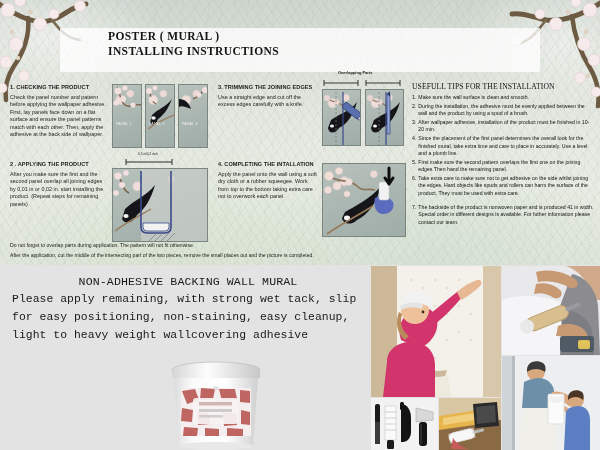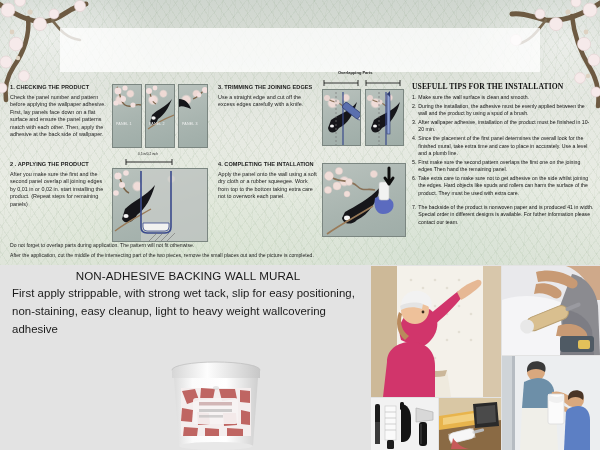--- a/index.html
+++ b/index.html
@@ -64,21 +64,21 @@
   .step p { font-size: 5.4px; color:#1d1d1d; line-height: 7.6px; letter-spacing:.02px; }
 
   #step1 { left: 10px; top: 84px; width: 96px; }
   #step2 { left: 10px; top: 161px; width: 96px; }
   #step3 { left: 218px; top: 84px; width: 100px; }
   #step4 { left: 218px; top: 161px; width: 100px; }
 
   
   .tips { position:absolute; left: 412px; top: 82px; width: 182px; z-index:3; }
   .tips h3 {
-    font-family: "Liberation Serif", serif; font-weight: bold;
+    font-family: "Liberation Serif", serif; font-weight: normal;
     font-size: 7.6px; color:#111; margin-bottom: 3px; letter-spacing:.1px;
   }
   .tips ol { list-style: none; }
   .tips li {
     font-size: 5.2px; line-height: 7.4px; color:#141414; margin-bottom: 1.4px;
     display:flex; gap:2px;
   }
   .tips li .num { flex: 0 0 auto; }
   .tips li .body { flex: 1 1 auto; }
   .tips .spacer { height: 4px; }
@@ -105,21 +105,21 @@
   .overlap-label{
     position:absolute; font-size:4px; font-weight:bold; color:#1b1b1b; white-space:nowrap;
   }
 
   
   .notes { position:absolute; left: 10px; top: 240px; z-index:3; }
   .notes p { font-size: 5.1px; color:#1b1b1b; line-height: 10px; }
 
   
   .lower { position:absolute; left:0; top:265px; width:600px; height:185px; background:#e3e3e3; }
-  .copy { position:absolute; left: 12px; top: 2px; width: 352px; }
+  .copy { position:absolute; left: 12px; top: 8px; width: 352px; font-family: Liberation Mono, monospace; }
   .copy .headline {
     text-align:center; font-size: 11.6px; color:#1a1a1a; line-height: 17px;
     letter-spacing:.1px;
   }
   .copy .body { font-size: 11.4px; color:#1a1a1a; line-height: 18px; letter-spacing:.05px; }
 
   
   .bucket { position:absolute; left:163px; top:358px; width:106px; height:92px; z-index:4; }
 
   
@@ -181,20 +181,24 @@
         <g fill="#ded2c2">
             <circle cx="104" cy="14" r="2.6"></circle>
             <circle cx="122" cy="34" r="2.4"></circle>
             <circle cx="124" cy="78" r="2.2"></circle>
           </g>
       </svg>
     </div>
 
     <div class="title-band"></div>
 
+    <div class="title-wrap">
+      <div class="title-main">POSTER ( MURAL )</div>
+      <div class="title-main">INSTALLING INSTRUCTIONS</div>
+    </div>
 
     <div class="step" id="step1">
       <h4>1. CHECKING THE PRODUCT</h4>
       <p>Check the panel number and pattern before applying the wallpaper adhesive. First, lay panels face down on a flat surface and ensure the panel patterns match with each other. Then, apply the adhesive at the back side of wallpaper.</p>
     </div>
     <div class="step" id="step2">
       <h4>2 . APPLYING THE PRODUCT</h4>
       <p>After you make sure the first and the second panel overlap all joining edges by 0,01 in or 0,02 in. start installing the product. (Repeat steps for remaining panels)</p>
     </div>
     <div class="step" id="step3">
@@ -385,21 +389,21 @@
 
     <div class="notes">
       <p>Do not forget to overlap parts during application. The pattern will not fit othenwise.</p>
       <p>After the application, cut the middle of the intersecting part of the two pieces, remove the small places out and the picture is completed.</p>
     </div>
   </section>
 
   <section class="lower">
     <div class="copy">
       <div class="headline">NON-ADHESIVE BACKING WALL MURAL</div>
-      <div class="body">First apply strippable, with strong wet tack, slip for easy positioning, non-staining, easy cleanup, light to heavy weight wallcovering adhesive</div>
+      <div class="body">Please apply remaining, with strong wet tack, slip for easy positioning, non-staining, easy cleanup, light to heavy weight wallcovering adhesive</div>
     </div>
   </section>
 
   <div class="bucket">
     <svg width="106" height="92" viewBox="0 0 106 92">
       <defs>
         <linearGradient id="bk" x1="0" y1="0" x2="1" y2="0">
           <stop offset="0%" stop-color="#dcdcdc"></stop>
             <stop offset="22%" stop-color="#fbfbfb"></stop>
           <stop offset="62%" stop-color="#ffffff"></stop>

